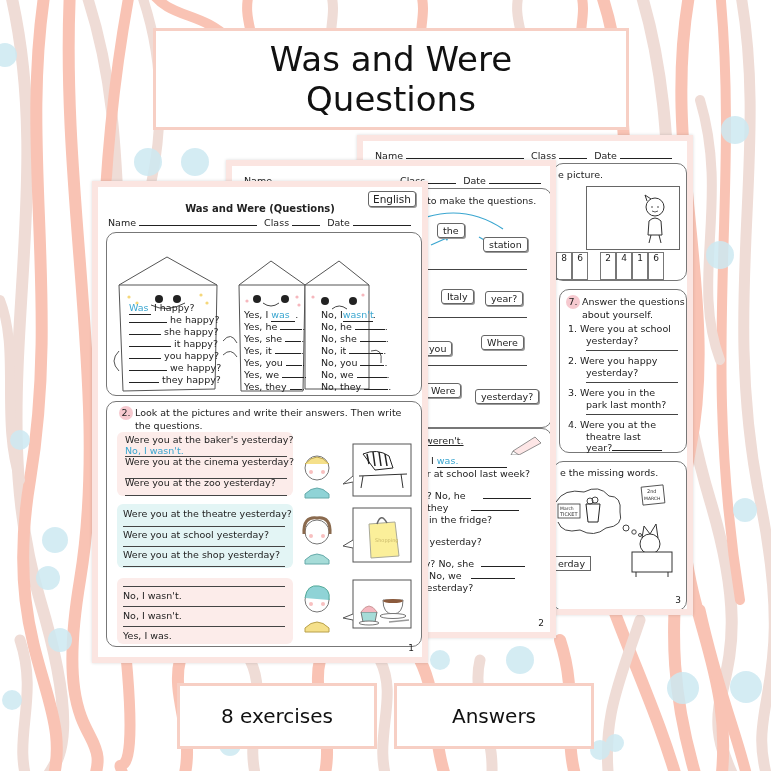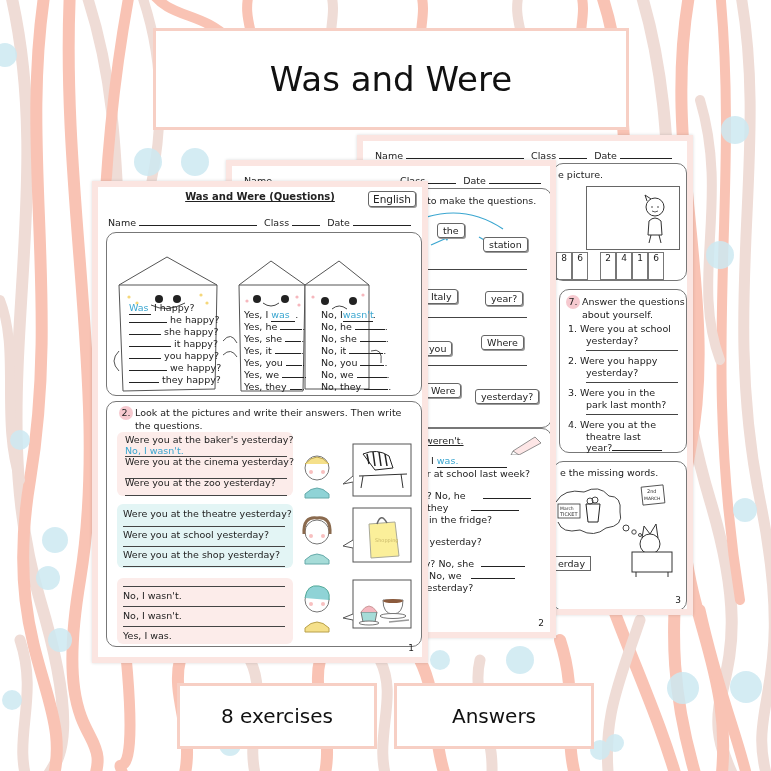--- a/index.html
+++ b/index.html
@@ -86,20 +86,21 @@
     <circle cx="615" cy="743" r="9"></circle>
     <circle cx="520" cy="660" r="14"></circle>
     <circle cx="440" cy="660" r="10"></circle>
     <circle cx="230" cy="745" r="11"></circle>
     <circle cx="600" cy="750" r="10"></circle>
   </g>
 </svg>
 
 <div class="banner" style="left:153px; top:28px; width:476px; height:102px; flex-direction:column; font-size:34px; line-height:40px;">
   <div>Was and Were</div>
+  <div>Questions</div>
 </div>
 
 <div class="page" style="left:357px; top:135px; width:336px; height:480px;">
   <div class="inner">
     <div class="hdr-line" style="left:12px; top:9px;">
       <span>Name</span>
       <span class="uline" style="width:118px;"></span>
       <span style="margin-left:4px;">Class</span>
       <span class="uline" style="width:28px;"></span>
       <span style="margin-left:4px;">Date</span>
@@ -203,21 +204,21 @@
         <path d="M0 6 Q40 -6 76 18" fill="none" stroke="#3aa6d0" stroke-width="1.2"></path>
         <path d="M4 34 L22 26" stroke="#3aa6d0" stroke-width="1.2"></path>
         <path d="M52 26 L66 34" stroke="#3aa6d0" stroke-width="1.2"></path>
         <polygon points="22,26 17,26 20,30" fill="#3aa6d0"></polygon>
         <polygon points="66,34 60,34 62,30" fill="#3aa6d0"></polygon>
       </svg>
       <div class="tag" style="left:24px; top:34px;">the</div>
       <div class="tag" style="left:70px; top:48px;">station</div>
       <div class="abs blue" style="left:4px; top:66px; font-size:9px;">?</div>
       <div class="ans-line" style="left:4px; top:80px; width:110px;"></div>
-      <div class="tag" style="left:12px; top:100px;">Italy</div>
+      <div class="tag" style="left:28px; top:100px;">Italy</div>
       <div class="tag" style="left:72px; top:102px;">year?</div>
       <div class="ans-line" style="left:4px; top:128px; width:110px;"></div>
       <div class="tag" style="left:10px; top:152px;">you</div>
       <div class="tag" style="left:68px; top:146px;">Where</div>
       <div class="ans-line" style="left:4px; top:176px; width:110px;"></div>
       <div class="tag" style="left:12px; top:194px;">Were</div>
       <div class="tag" style="left:62px; top:200px;">yesterday?</div>
     </div>
     <div class="box" style="left:180px; top:262px; width:140px; height:220px;">
       <div class="abs" style="left:12px; top:6px; font-size:9.5px; text-decoration:underline;">weren't.</div>
@@ -236,21 +237,21 @@
         <div style="margin-left:-10px;"><span>? No, we</span> <span class="uline" style="width:44px; margin-left:6px;"></span></div>
         <div style="margin-left:-10px;">yesterday?</div>
       </div>
     </div>
     <div class="pagenum" style="right:6px; bottom:4px;">2</div>
   </div>
 </div>
 
 <div class="page" style="left:92px; top:181px; width:336px; height:482px;">
   <div class="inner">
-    <div class="abs" style="left:0; right:0; top:4px; text-align:center; font-size:10px; font-weight:bold;text-decoration:underline;">Was and Were (Questions)</div>
+    <div class="abs" style="left:0; right:0; top:16px; text-align:center; font-size:10px; font-weight:bold;">Was and Were (Questions)</div>
     <div class="tag" style="left:270px; top:4px; font-size:10.5px; padding:1px 4px;">English</div>
     <div class="hdr-line" style="left:10px; top:30px;">
       <span>Name</span>
       <span class="uline" style="width:118px;"></span>
       <span style="margin-left:4px;">Class</span>
       <span class="uline" style="width:28px;"></span>
       <span style="margin-left:4px;">Date</span>
       <span class="uline" style="width:58px;"></span>
     </div>
 

